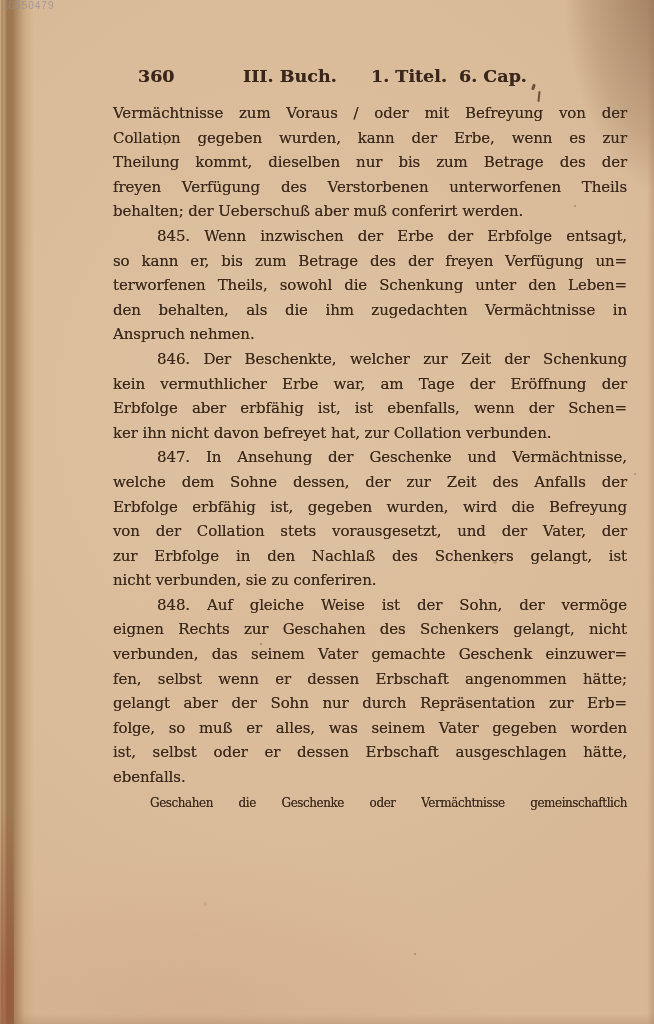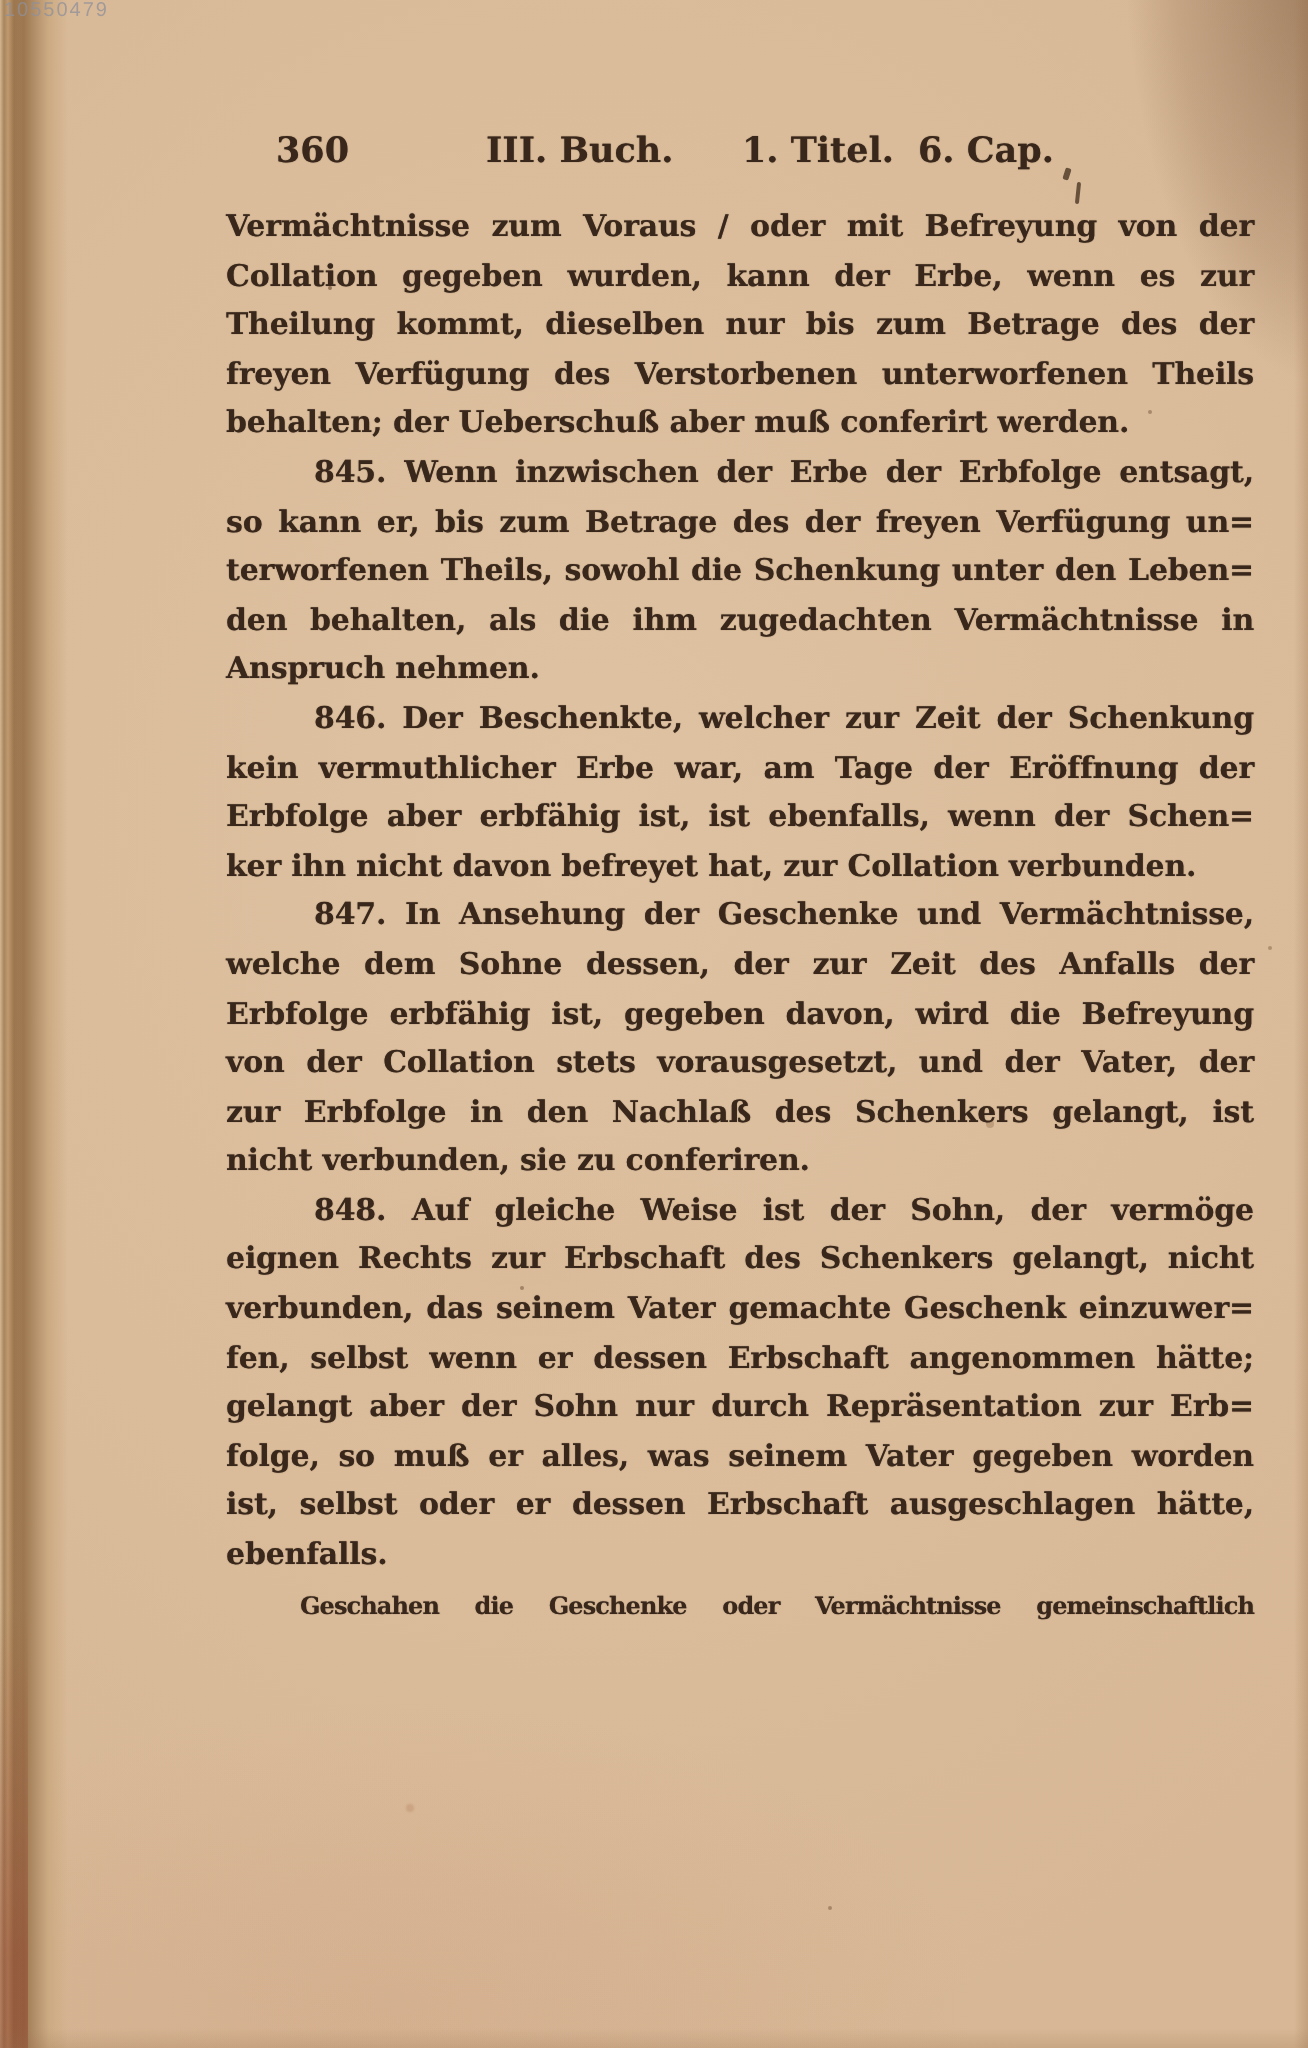--- a/index.html
+++ b/index.html
@@ -87,21 +87,21 @@
     text-shadow:0 0 0.5px rgba(56,39,26,0.7);
   }
   .runhead span{position:absolute;white-space:nowrap;}
   .rh-num{left:138px;}
   .rh-p0{left:243px;}
   .rh-p1{left:371px;}
   .rh-p2{left:459px;}
   
   .body-text{
     position:absolute;top:101px;left:113px;width:514px;
-    font-size:15px;font-weight:bold;color:var(--ink);
+    font-size:15px;font-weight:normal;color:var(--ink);
     line-height:24.6px;letter-spacing:-0.1px;
     text-shadow:0 0 0.5px rgba(56,39,26,0.65);
   }
   .line{
     white-space:nowrap;
     text-align:justify;text-align-last:justify;
   }
   .line.last{text-align-last:left;}
   .line.first{text-indent:44px;}
   .catchline{
@@ -153,28 +153,28 @@
         </div>
         <div class="para">
           <div class="line first">846. Der Beschenkte, welcher zur Zeit der Schenkung</div>
           <div class="line">kein vermuthlicher Erbe war, am Tage der Eröffnung der</div>
           <div class="line">Erbfolge aber erbfähig ist, ist ebenfalls, wenn der Schen=</div>
           <div class="line last">ker ihn nicht davon befreyet hat, zur Collation verbunden.</div>
         </div>
         <div class="para">
           <div class="line first">847. In Ansehung der Geschenke und Vermächtnisse,</div>
           <div class="line">welche dem Sohne dessen, der zur Zeit des Anfalls der</div>
-          <div class="line">Erbfolge erbfähig ist, gegeben davon, wird die Befreyung</div>
+          <div class="line">Erbfolge erbfähig ist, gegeben wurden, wird die Befreyung</div>
           <div class="line">von der Collation stets vorausgesetzt, und der Vater, der</div>
           <div class="line">zur Erbfolge in den Nachlaß des Schenkers gelangt, ist</div>
           <div class="line last">nicht verbunden, sie zu conferiren.</div>
         </div>
         <div class="para">
           <div class="line first">848. Auf gleiche Weise ist der Sohn, der vermöge</div>
-          <div class="line">eignen Rechts zur Erbschaft des Schenkers gelangt, nicht</div>
+          <div class="line">eignen Rechts zur Geschahen des Schenkers gelangt, nicht</div>
           <div class="line">verbunden, das seinem Vater gemachte Geschenk einzuwer=</div>
           <div class="line">fen, selbst wenn er dessen Erbschaft angenommen hätte;</div>
           <div class="line">gelangt aber der Sohn nur durch Repräsentation zur Erb=</div>
           <div class="line">folge, so muß er alles, was seinem Vater gegeben worden</div>
           <div class="line">ist, selbst oder er dessen Erbschaft ausgeschlagen hätte,</div>
           <div class="line last">ebenfalls.</div>
         </div>
       </div>
     <div class="catchline">Geschahen die Geschenke oder Vermächtnisse gemeinschaftlich</div>
   </div>

